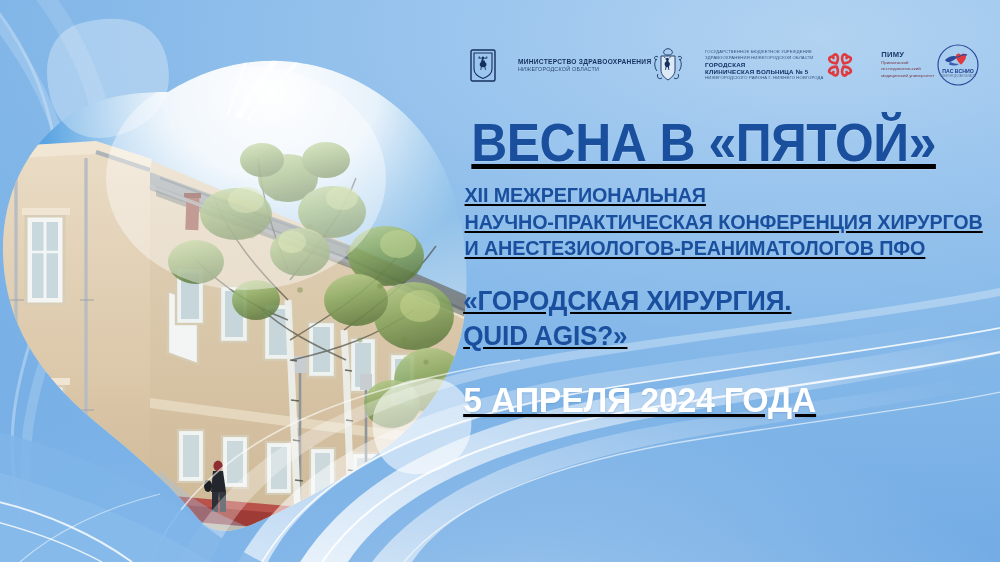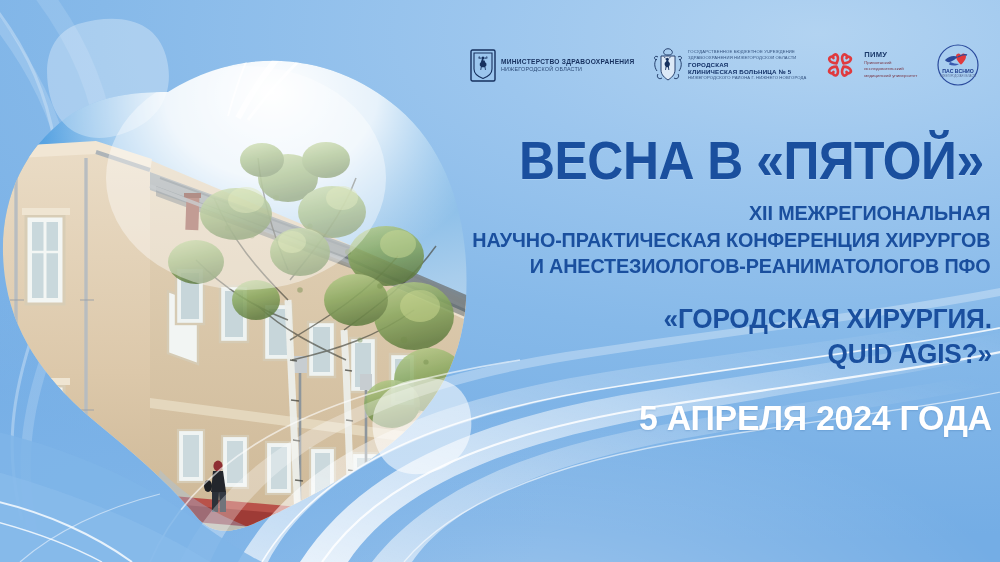--- a/index.html
+++ b/index.html
@@ -19,33 +19,33 @@
   }
   .bg-warm{position:absolute;inset:0;
     background:
       radial-gradient(70% 60% at 12% 88%, rgba(126,180,232,.85) 0%, rgba(126,180,232,0) 62%),
       radial-gradient(90% 70% at 50% 112%, rgba(255,255,255,.30) 0%, rgba(255,255,255,0) 58%);
   }
   .svg-layer{position:absolute;inset:0;width:1000px;height:562px;}
   
   .logo-row{position:absolute;left:470px;top:36px;width:510px;height:58px;
     display:flex;align-items:center;justify-content:space-between;}
-  .logo{display:flex;align-items:center;gap:5px;}
+  .logo{display:flex;align-items:center;gap:22px;}
   .logo-mark{flex:0 0 auto;display:block;}
   .logo-txt{line-height:1.18;color:#16305E;}
   .l1-a{font-size:6.6px;font-weight:bold;letter-spacing:.28px;white-space:nowrap;}
   .l1-b{font-size:5.4px;font-weight:normal;letter-spacing:.22px;color:#2B4A77;white-space:nowrap;}
   .l2-a{font-size:4.2px;font-weight:normal;letter-spacing:.14px;color:#32517E;white-space:nowrap;line-height:1.45;}
   .l2-b{font-size:6.2px;font-weight:bold;letter-spacing:.2px;color:#123066;white-space:nowrap;}
   .l2-c{font-size:6.2px;font-weight:bold;letter-spacing:.2px;color:#123066;white-space:nowrap;}
   .l2-d{font-size:4.2px;font-weight:normal;letter-spacing:.14px;color:#32517E;white-space:nowrap;line-height:1.45;}
   .l3-a{font-size:7.6px;font-weight:bold;letter-spacing:.3px;color:#1B3A6B;}
   .l3-b{font-size:4.4px;font-weight:normal;color:#7A3A4A;line-height:1.5;white-space:nowrap;}
   
-  .copy{position:absolute;left:455px;top:134px;width:545px;text-align:right;}
+  .copy{position:absolute;left:455px;top:116px;width:545px;text-align:left;text-decoration:underline;}
   .title{
     font-size:53px;font-weight:bold;color:#1A4F9E;
     letter-spacing:-0.5px;line-height:1.02;margin:0 0 12px 0;
     transform:scaleX(.94);transform-origin:center;
     text-shadow:0 1px 0 rgba(255,255,255,.18);
   }
   .sub{font-size:20.5px;font-weight:bold;color:#1A4F9E;line-height:1.30;
        letter-spacing:-0.15px;transform:scaleX(.965);transform-origin:center;}
   .sub div{white-space:nowrap;}
   .theme{margin-top:22px;font-size:27px;font-weight:bold;color:#1A4F9E;

